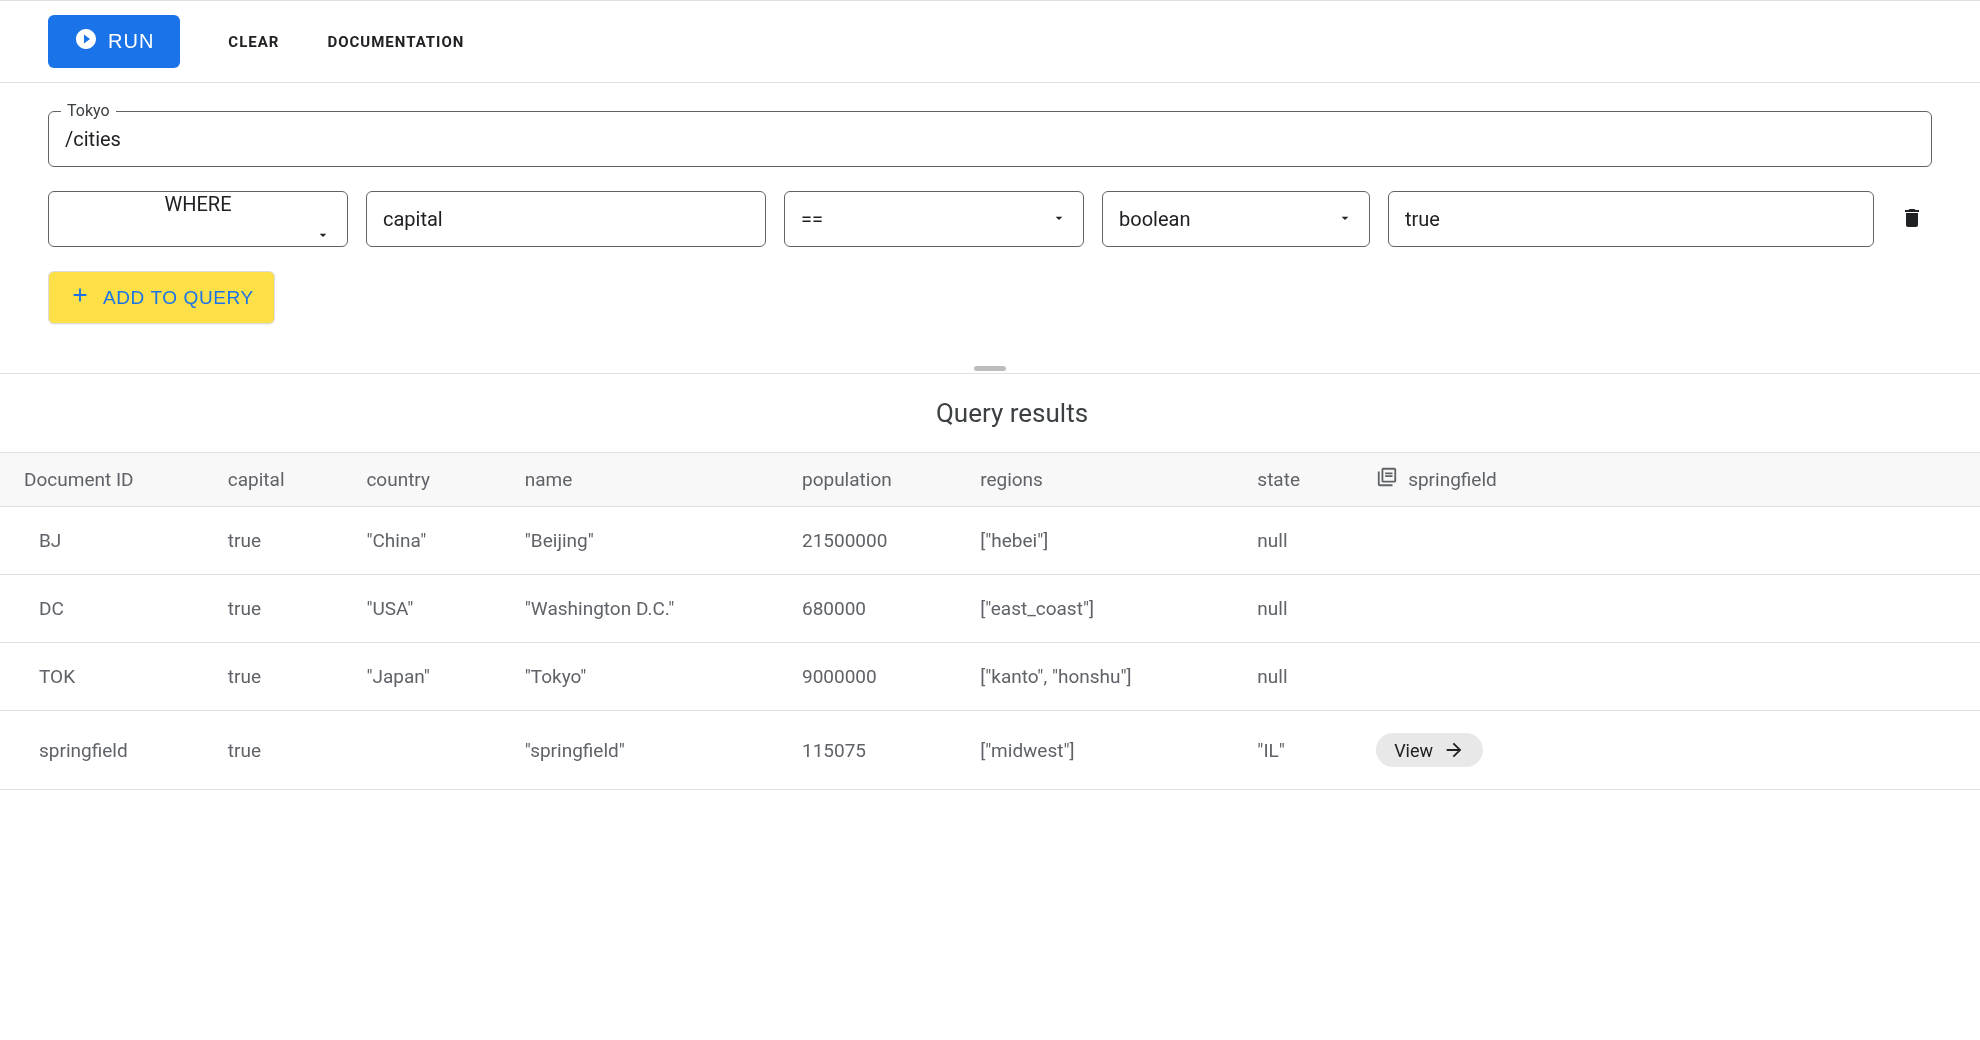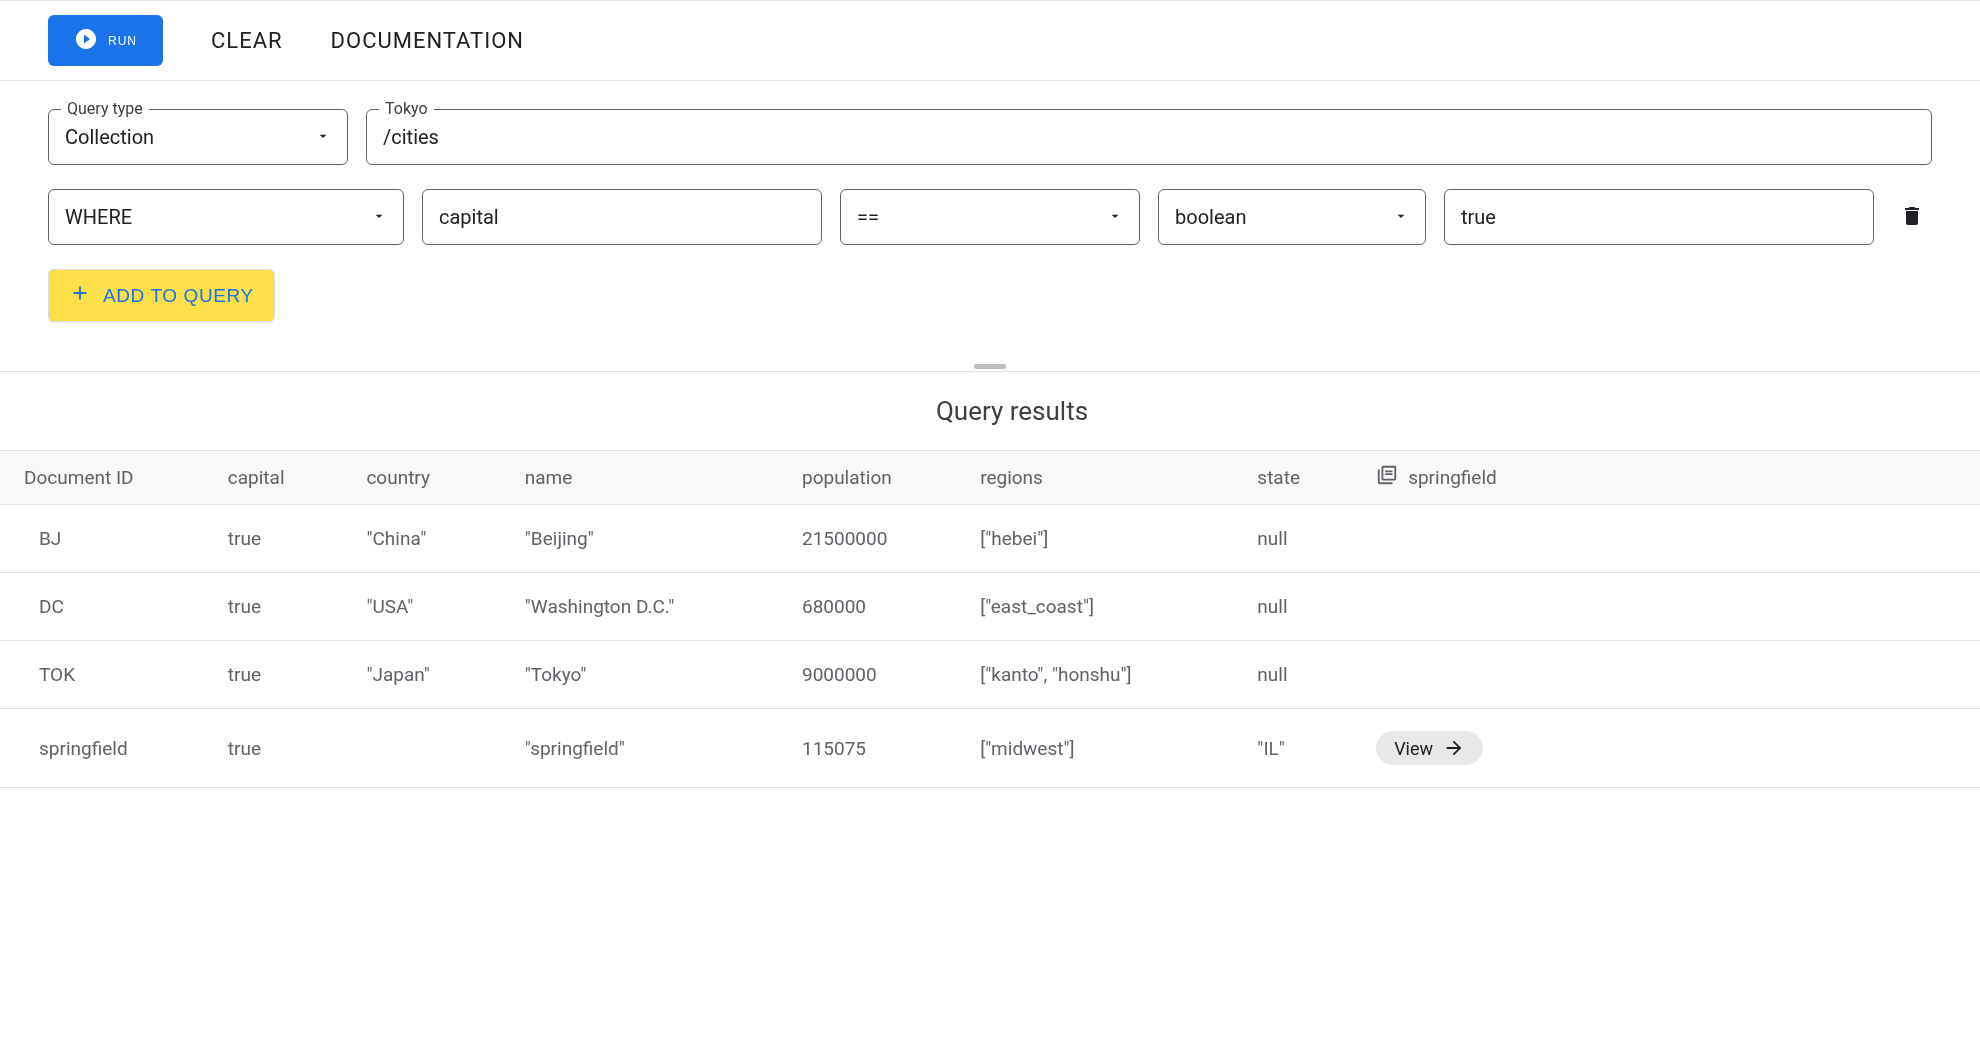--- a/index.html
+++ b/index.html
@@ -26,33 +26,33 @@
     }
     .run-btn {
       display: inline-flex;
       align-items: center;
       gap: 10px;
       background: #1a73e8;
       color: #fff;
       border: none;
       border-radius: 6px;
       padding: 12px 26px;
-      font-size: 12px;
+      font-size: 20px;
       font-weight: 500;
       letter-spacing: 1px;
       cursor: pointer;
     }
     .run-btn svg {
       width: 24px;
       height: 24px;
       fill: #fff;
     }
     .toolbar-link {
-      font-size: 22px;
-      font-weight: 400;
+      font-size: 15px;
+      font-weight: 700;
       letter-spacing: 1px;
       color: #202124;
       cursor: pointer;
     }
     .query-builder {
       padding: 28px 48px 40px 48px;
     }
     .row {
       display: flex;
       gap: 18px;
@@ -91,21 +91,22 @@
       height: 16px;
       fill: #202124;
     }
     .query-type {
       width: 300px;
     }
     .path-field {
       flex: 1;
     }
     .clause-select {
-      width: 356px;
+      width: 300px;
+      flex-direction: column;
     }
     .field-input {
       width: 400px;
     }
     .operator-select {
       width: 300px;
     }
     .type-select {
       width: 268px;
     }
@@ -240,29 +241,20 @@
       </span>
       <span>RUN</span>
     </button>
     <span class="toolbar-link">CLEAR</span>
     <span class="toolbar-link">DOCUMENTATION</span>
   </div>
 
   <div class="query-builder">
 
     <div class="row">
-      <div class="field query-type">
-        <span class="legend">Query type</span>
-        <span class="value">Collection</span>
-        <span class="caret">
-          <svg viewBox="0 0 24 24">
-              <path d="M7 10l5 5 5-5z"></path>
-            </svg>
-        </span>
-      </div>
       <div class="field path-field">
         <span class="legend">Tokyo</span>
         <span class="value">/cities</span>
       </div>
     </div>
 
     <div class="row">
       <div class="field clause-select">
         <span class="value">WHERE</span>
         <span class="caret">

